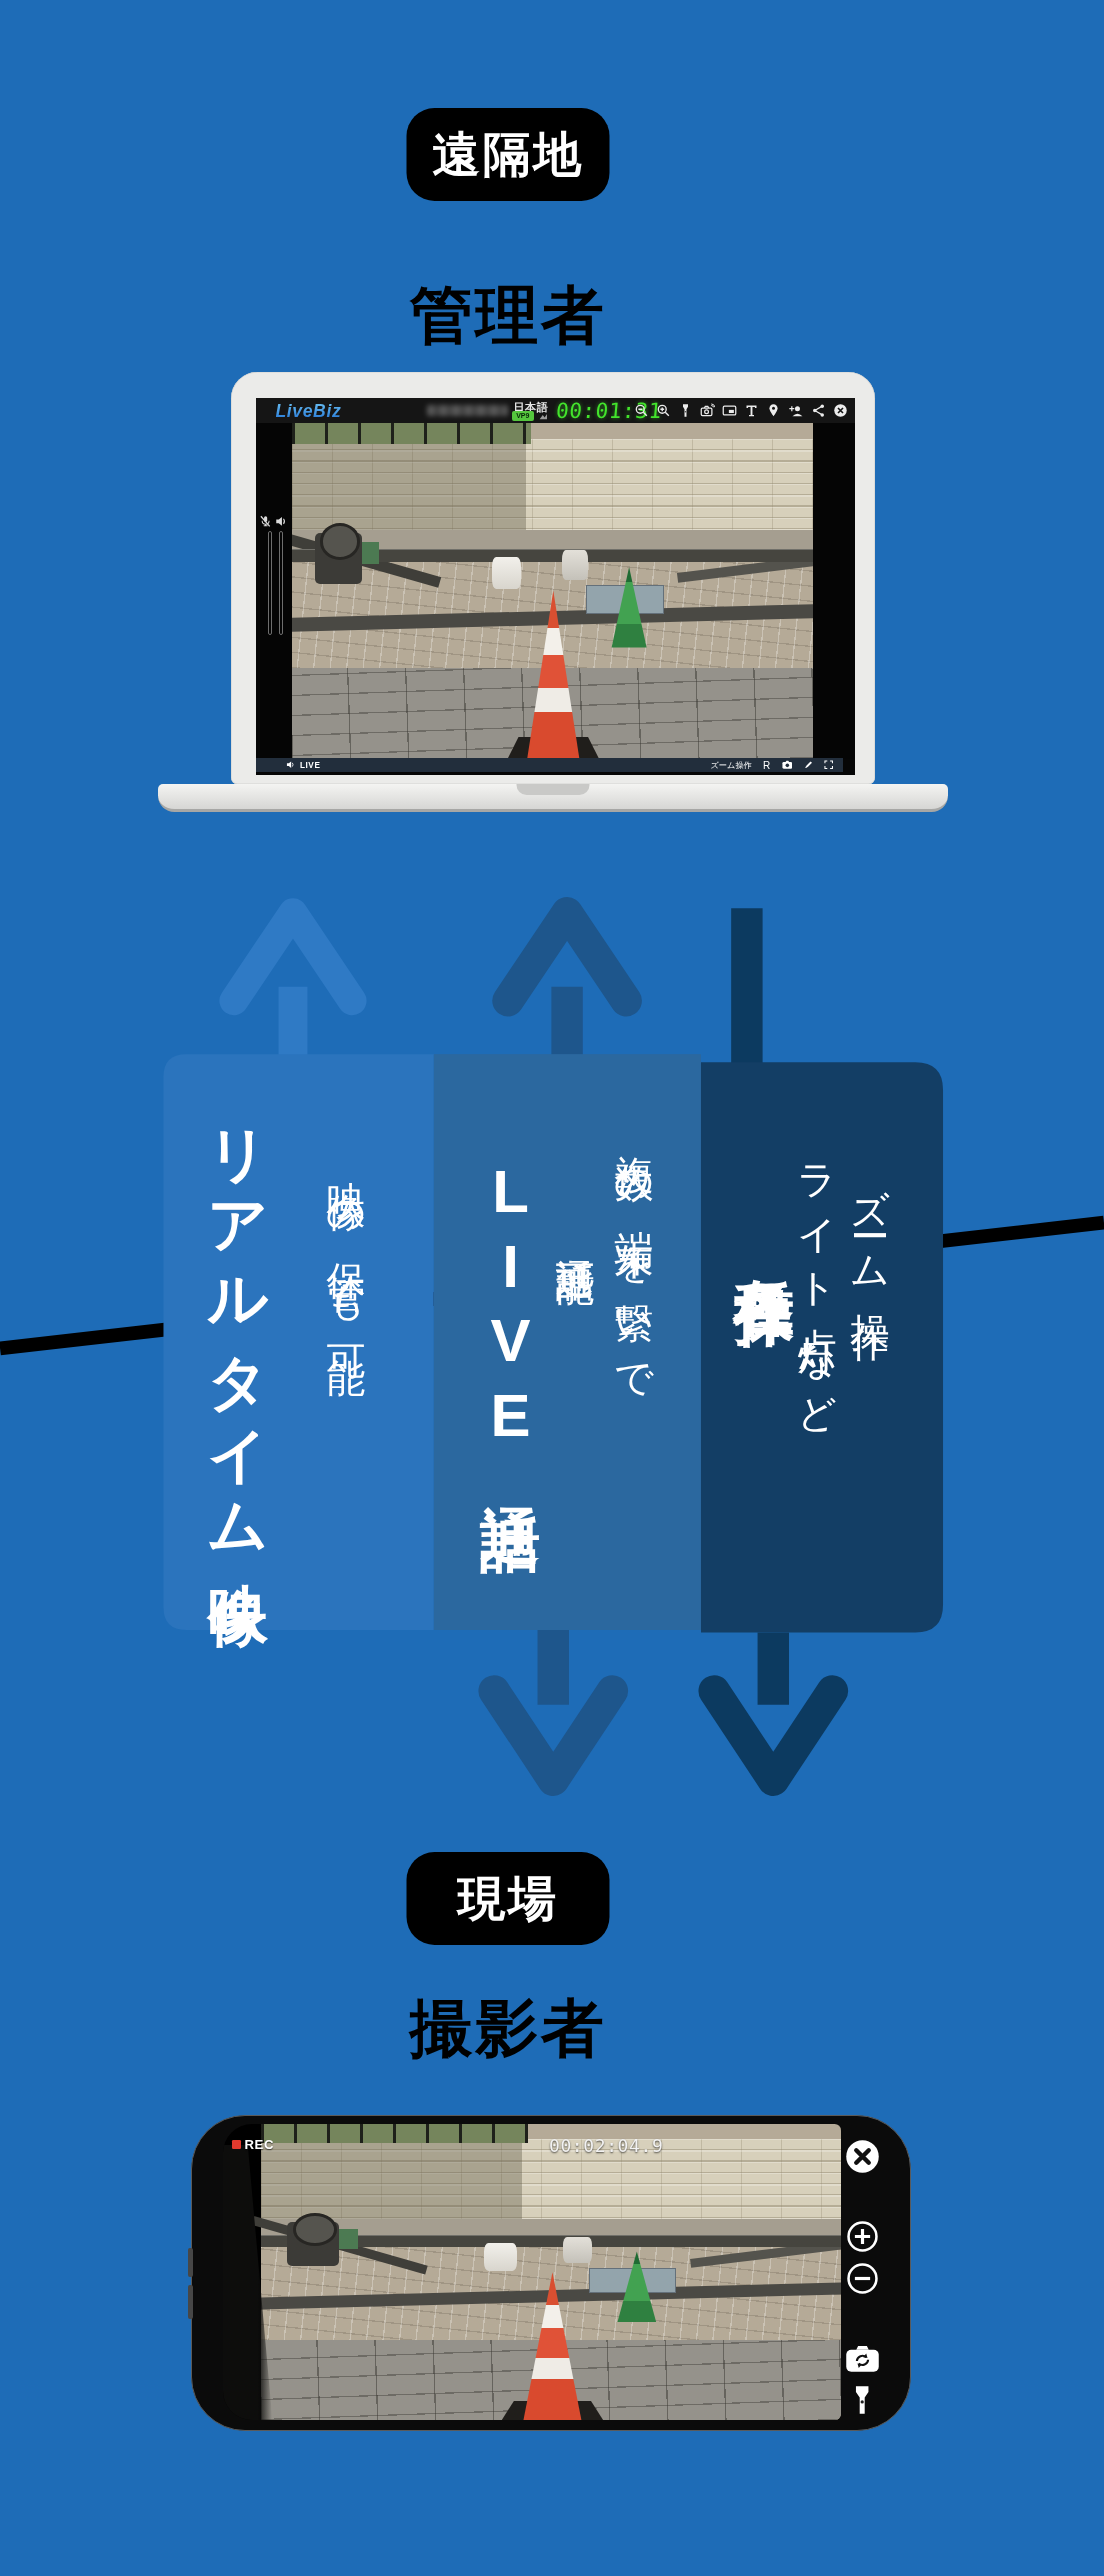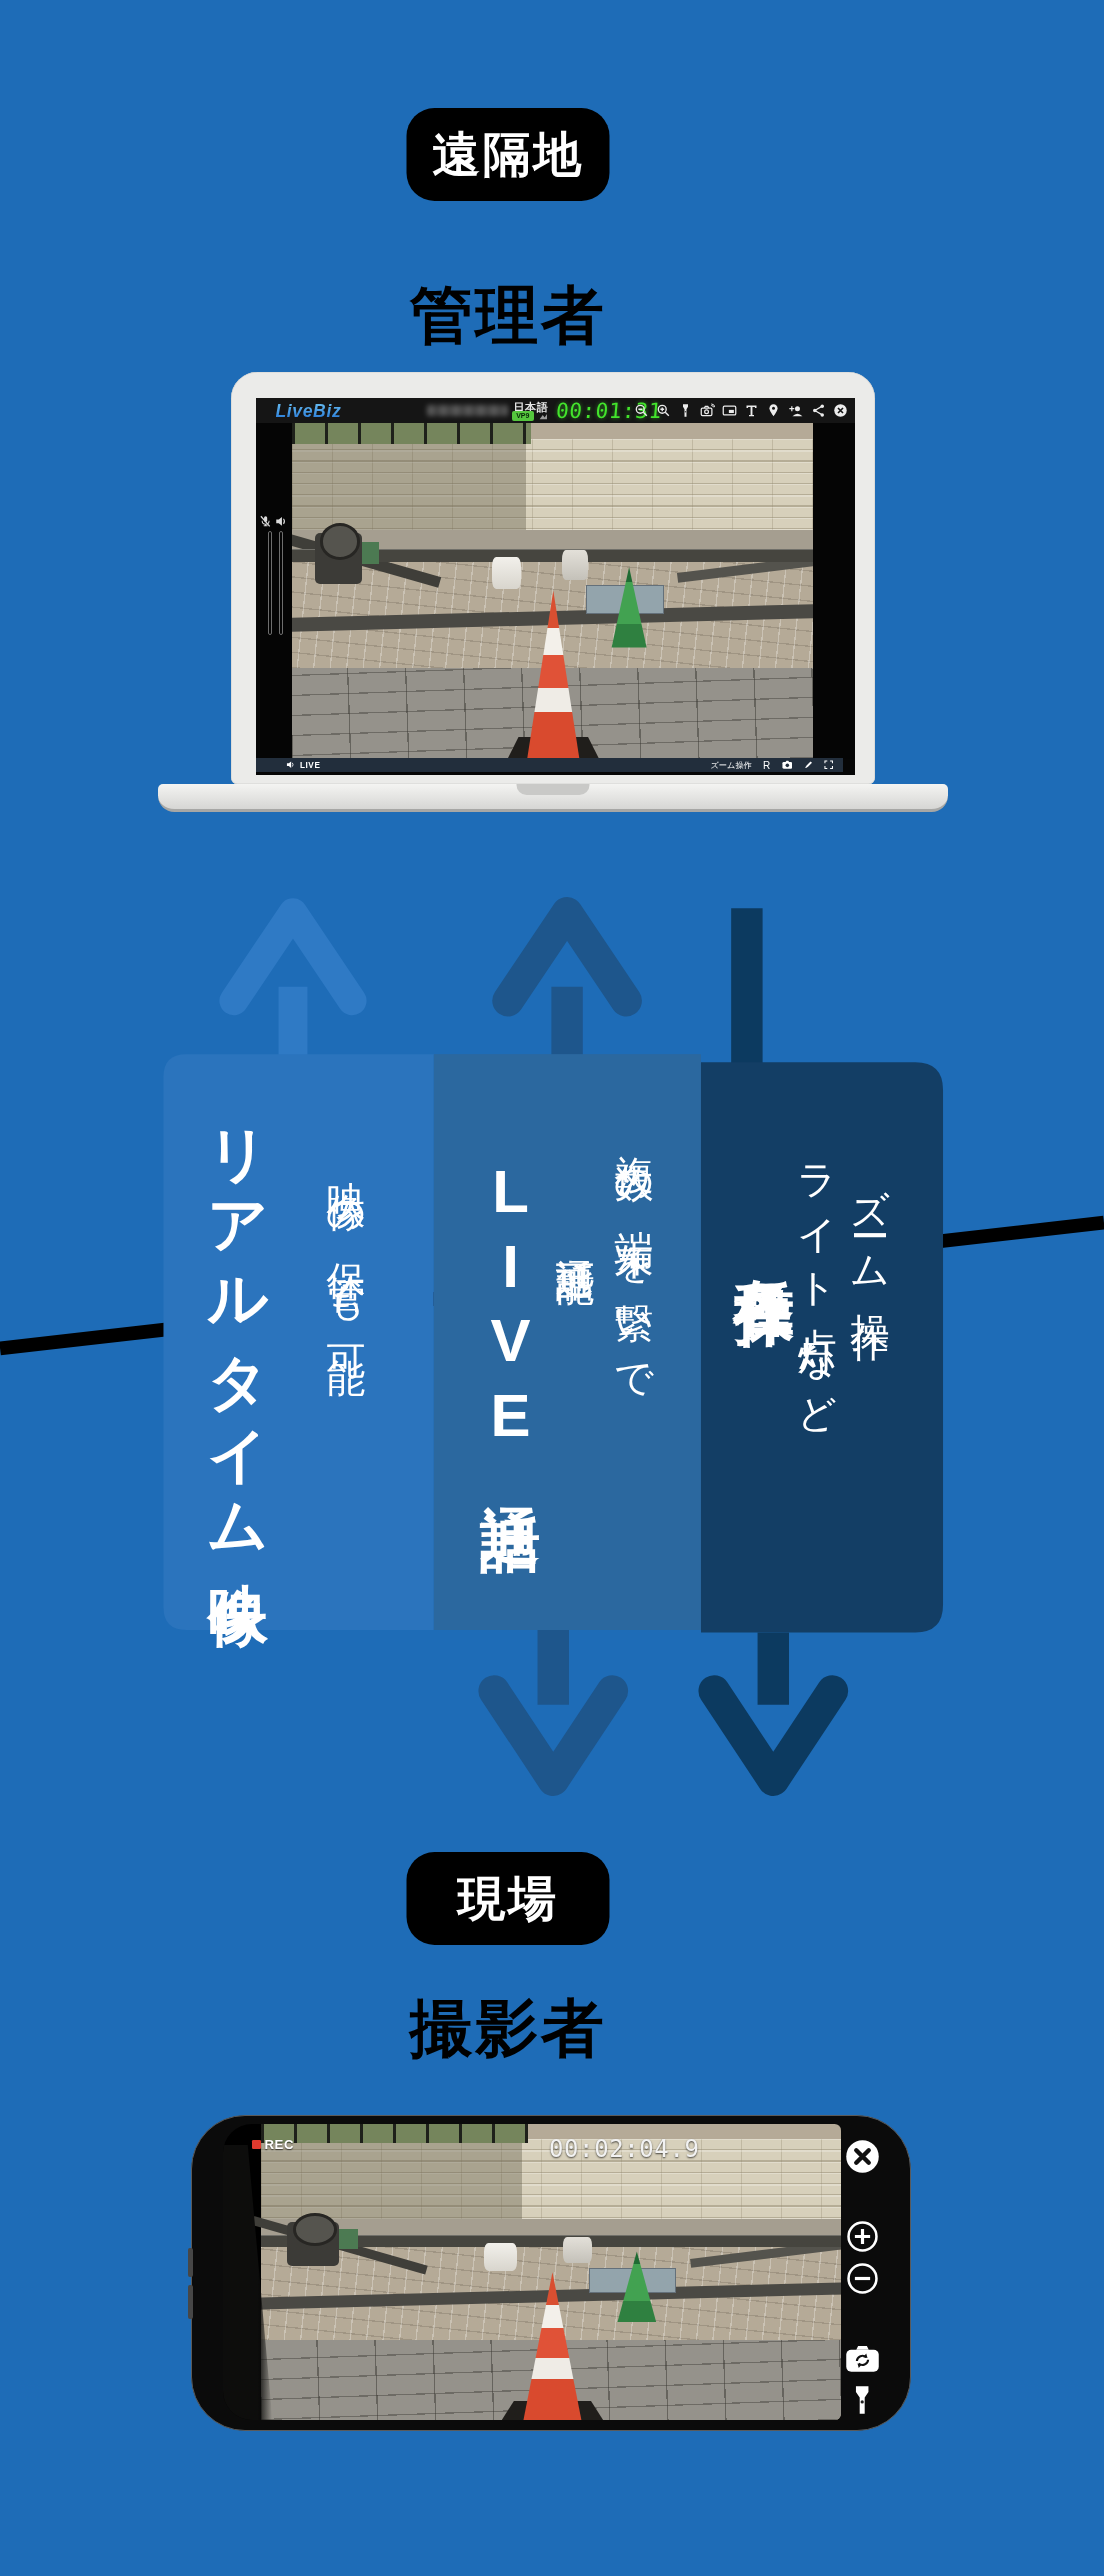--- a/index.html
+++ b/index.html
@@ -94,23 +94,23 @@
 
   
   .phone{position:absolute;left:191px;top:2115px;width:720px;height:316px;background:#0b0b0b;
      border:1.9px solid #5a5a5a;border-radius:54px;box-sizing:border-box;z-index:3;}
   .phone-video{position:absolute;left:31px;top:8.2px;width:618px;height:296px;
      border-radius:29px 6.3px 6.3px 29px;overflow:hidden;background:#000;}
   .ph-shadow{position:absolute;left:0;top:7%;bottom:0;width:8%;
      background:linear-gradient(90deg,#0d0d0c 70%,rgba(13,13,12,0));
      clip-path:polygon(0 0,50% 0,100% 100%,0 100%);}
   .rec{position:absolute;left:8.8px;top:12.6px;display:flex;align-items:center;gap:3.8px;
-     color:#fff;font-weight:700;font-size:13.2px;letter-spacing:0.6px;text-shadow:0 0.6px 1.3px rgba(0,0,0,.65);margin-left:20px;}
+     color:#fff;font-weight:700;font-size:13.2px;letter-spacing:0.6px;text-shadow:0 0.6px 1.3px rgba(0,0,0,.65);}
   .recdot{width:8.8px;height:8.8px;background:#e03a2e;border-radius:1.3px;}
-  .ptimer{position:absolute;left:326px;top:11.3px;font-family:"DejaVu Sans Mono",monospace;font-size:24px;
+  .ptimer{position:absolute;left:326px;top:11.3px;font-family:"DejaVu Sans Mono",monospace;font-size:18px;
      color:#f2f2f2;letter-spacing:0.6px;text-shadow:0 0.6px 1.9px rgba(0,0,0,.7);}
   .pbtn{position:absolute;left:-3.8px;width:4.4px;background:#474747;border-radius:1.9px;}
   .picon{position:absolute;left:652px;width:36px;display:flex;justify-content:center;}
 </style>
 </head>
 <body>
 
 <svg class="abs" style="left:0;top:880px;z-index:1;" width="1104" height="943" viewBox="0 0 1756 1500">
   <line x1="0" y1="745" x2="1756" y2="545" stroke="#000" stroke-width="22"></line>
 

